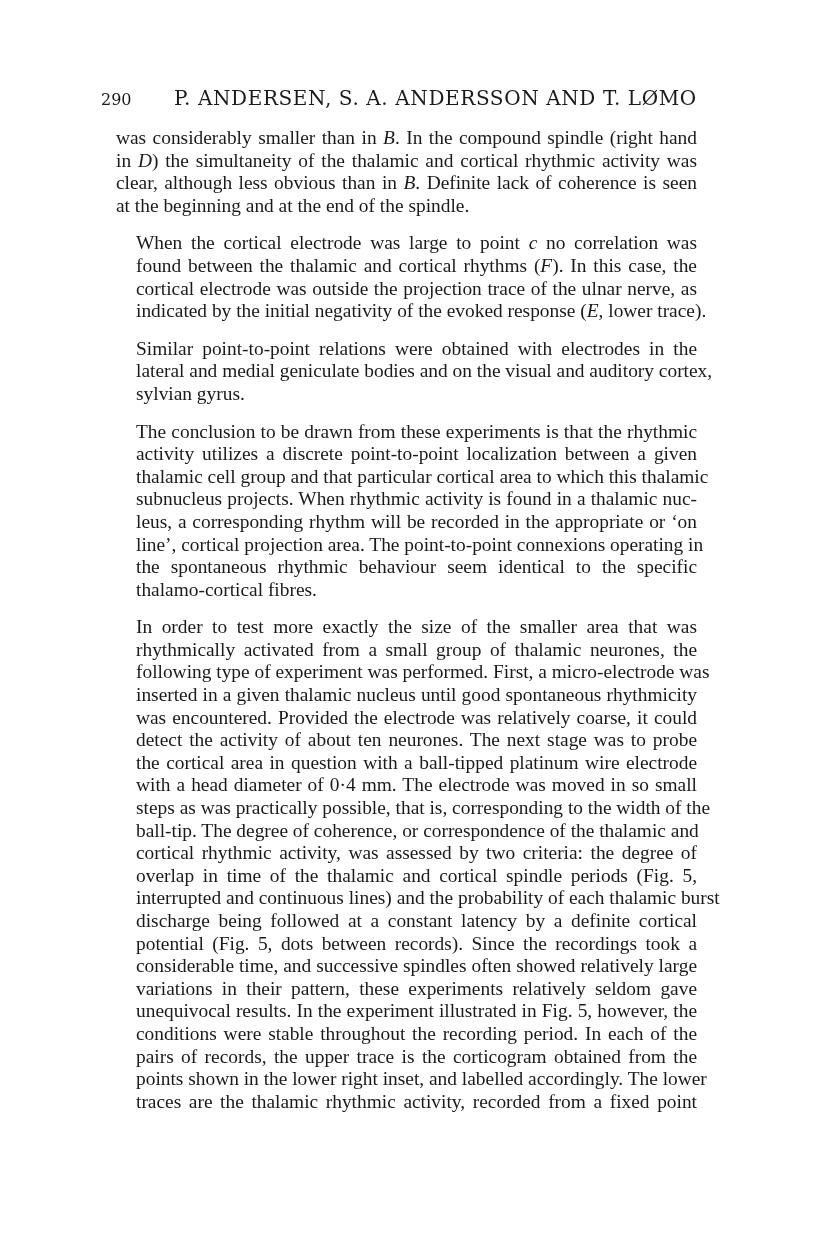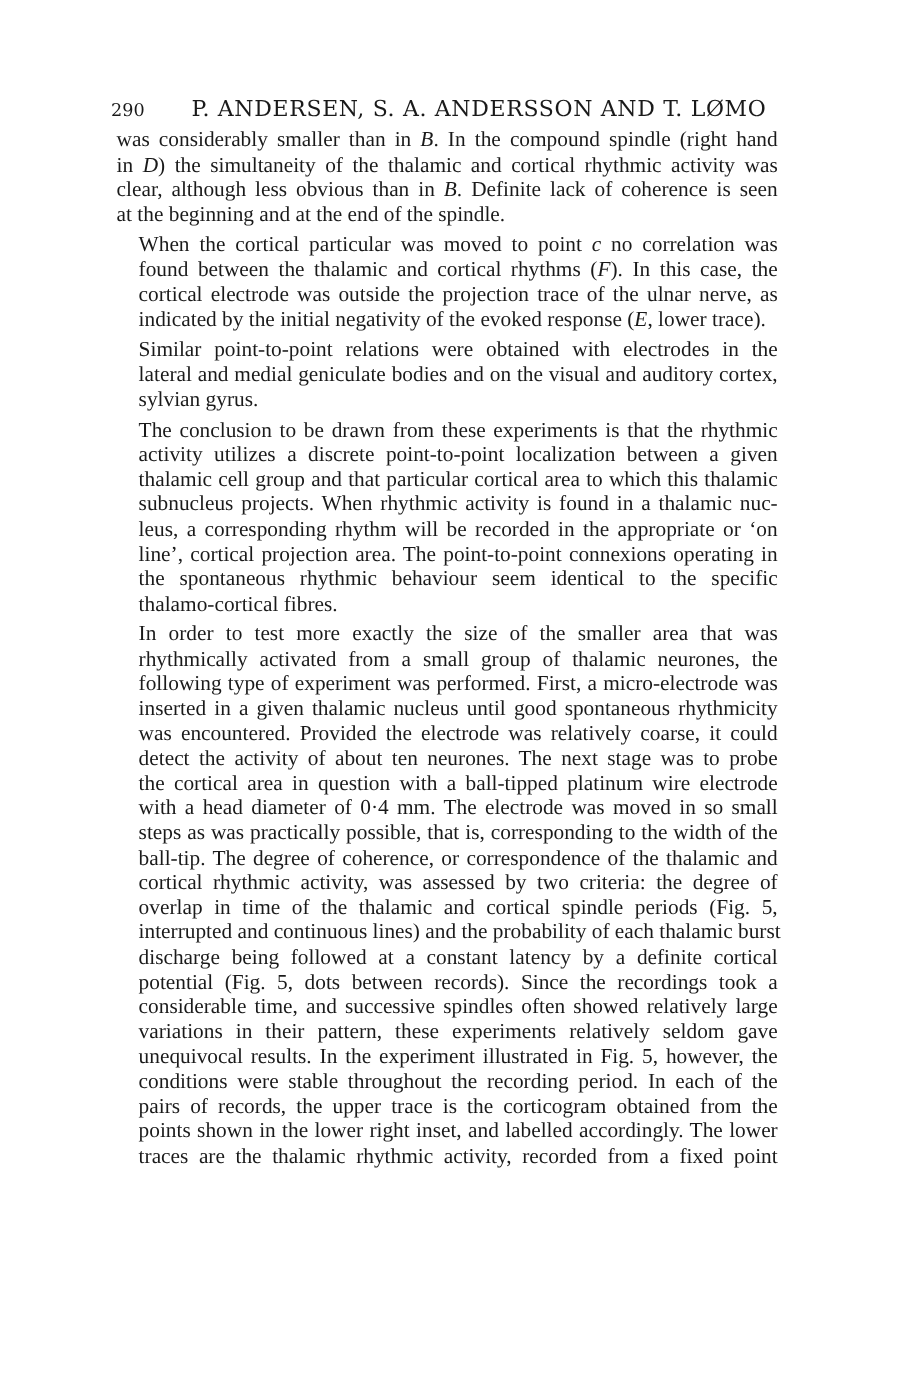--- a/index.html
+++ b/index.html
@@ -40,21 +40,21 @@
     }
     .body-text {
       font-family: "Liberation Serif", "DejaVu Serif", serif;
       font-size: 19.4px;
       line-height: 22.6px;
       text-align: justify;
       text-justify: inter-word;
       hyphens: manual;
     }
     .body-text p {
-      margin: 5px;
+      margin: 15px;
     }
     .body-text p.indent {
       text-indent: 20px;
     }
     .line {
       display: block;
       text-align: justify;
       text-align-last: justify;
       white-space: nowrap;
       overflow: visible;
@@ -78,21 +78,21 @@
     <span class="running-title">P. ANDERSEN, S. A. ANDERSSON AND T. LØMO</span>
   </div>
   <div class="body-text" id="body-text">
       <p>
         <span class="line"><span class="seg">was considerably smaller than in </span><span class="seg italic">B</span><span class="seg">. In the compound spindle (right hand</span></span>
         <span class="line"><span class="seg">in </span><span class="seg italic">D</span><span class="seg">) the simultaneity of the thalamic and cortical rhythmic activity was</span></span>
         <span class="line"><span class="seg">clear, although less obvious than in </span><span class="seg italic">B</span><span class="seg">. Definite lack of coherence is seen</span></span>
         <span class="line last"><span class="seg">at the beginning and at the end of the spindle.</span></span>
       </p>
       <p class="indent">
-        <span class="line" style="text-indent: 20px;"><span class="seg">When the cortical particular was moved to point </span><span class="seg italic">c</span><span class="seg"> no correlation was</span></span>
+        <span class="line" style="text-indent: 20px;"><span class="seg">When the cortical electrode was large to point </span><span class="seg italic">c</span><span class="seg"> no correlation was</span></span>
         <span class="line"><span class="seg">found between the thalamic and cortical rhythms (</span><span class="seg italic">F</span><span class="seg">). In this case, the</span></span>
         <span class="line"><span class="seg">cortical electrode was outside the projection trace of the ulnar nerve, as</span></span>
         <span class="line last"><span class="seg">indicated by the initial negativity of the evoked response (</span><span class="seg italic">E</span><span class="seg">, lower trace).</span></span>
       </p>
       <p class="indent">
         <span class="line" style="text-indent: 20px;"><span class="seg">Similar point-to-point relations were obtained with electrodes in the</span></span>
         <span class="line"><span class="seg">lateral and medial geniculate bodies and on the visual and auditory cortex,</span></span>
         <span class="line last"><span class="seg">sylvian gyrus.</span></span>
       </p>
       <p class="indent">

